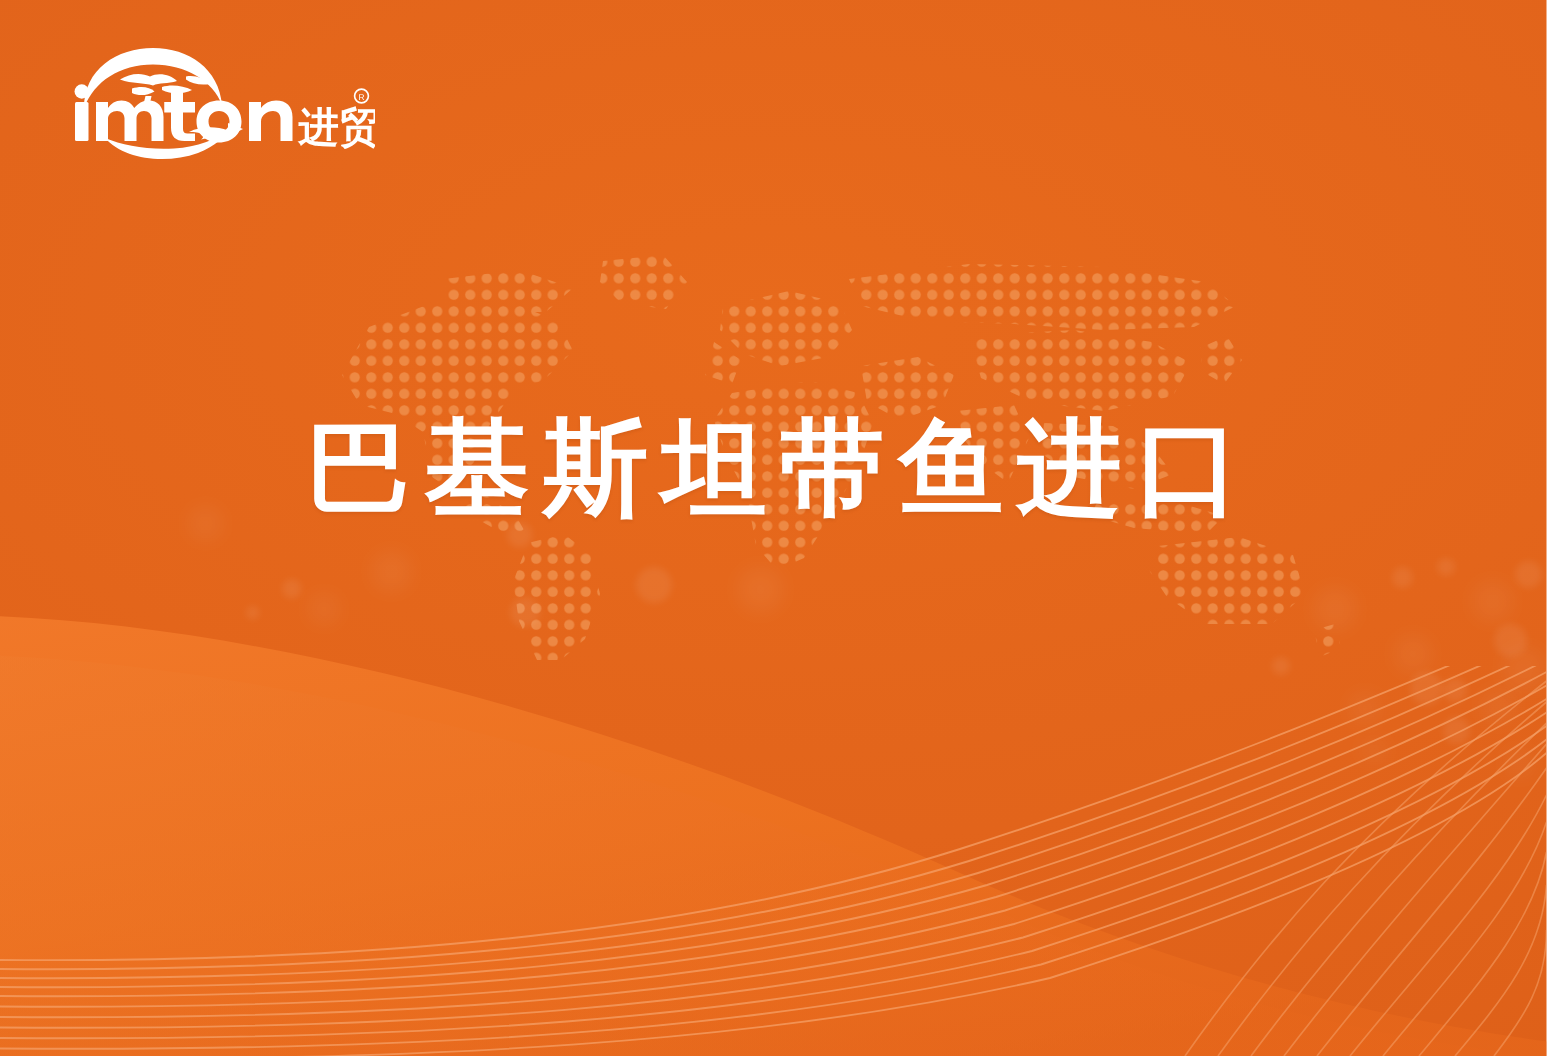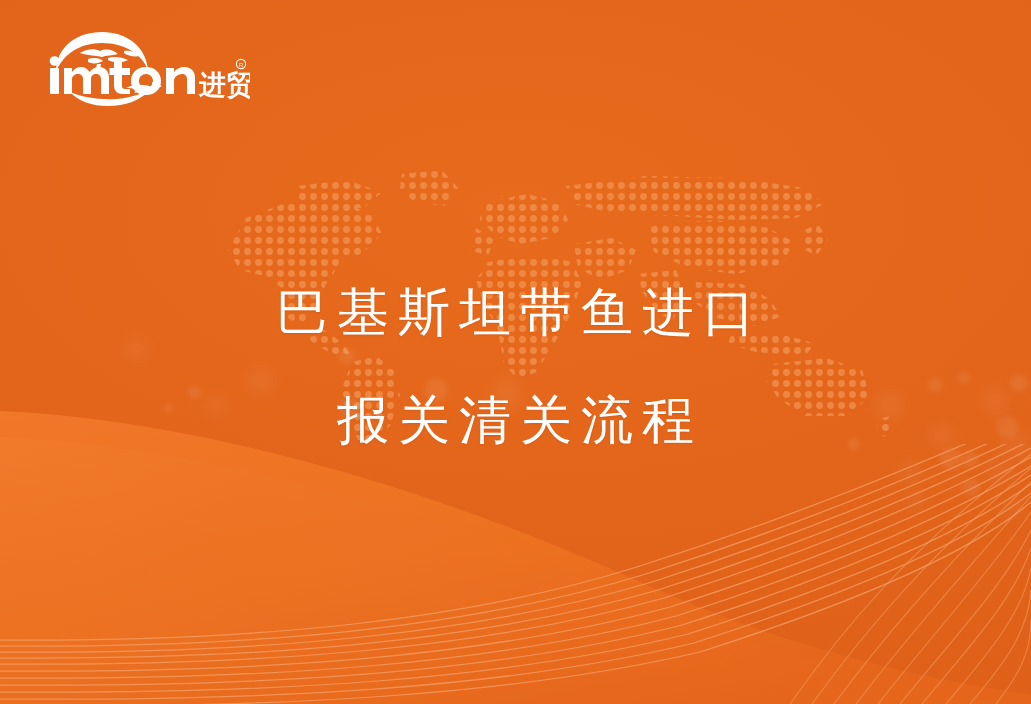--- a/index.html
+++ b/index.html
@@ -101,22 +101,22 @@
     position: absolute;
     left: 0;
     top: 258px;
     width: 1031px;
     text-align: center;
     color: #ffffff;
   }
   .headline .line {
     display: block;
     font-family: "Liberation Sans", "DejaVu Sans", sans-serif;
-    font-weight: 400;
-    font-size: 52px;
+    font-weight: 700;
+    font-size: 70px;
     line-height: 108px;
     letter-spacing: 9px;
     text-indent: 9px;
     white-space: nowrap;
     text-shadow: 0 1px 2px rgba(150, 60, 10, .18);
   }
 </style>
 </head>
 <body>
 
@@ -311,16 +311,15 @@
         <g fill="none" stroke="#ffffff" stroke-width="1.1">
           <circle cx="201" cy="38" r="4.6"></circle>
         </g>
         <text x="201" y="40.6" text-anchor="middle" fill="#ffffff" font-family="'Liberation Sans','DejaVu Sans',sans-serif" font-size="5.6">R</text>
       </svg>
     </div>
   </div>
 
   <div class="headline">
     <span class="line">巴基斯坦带鱼进口</span>
-    <span class="line">报关清关流程</span>
   </div>
 
 </div>
 
 </body></html>

